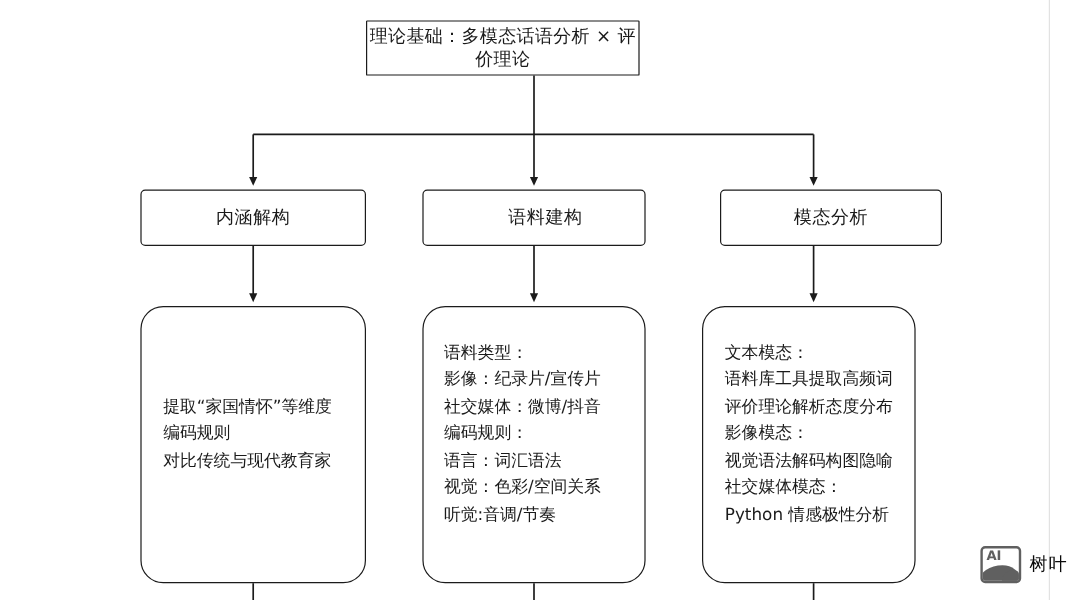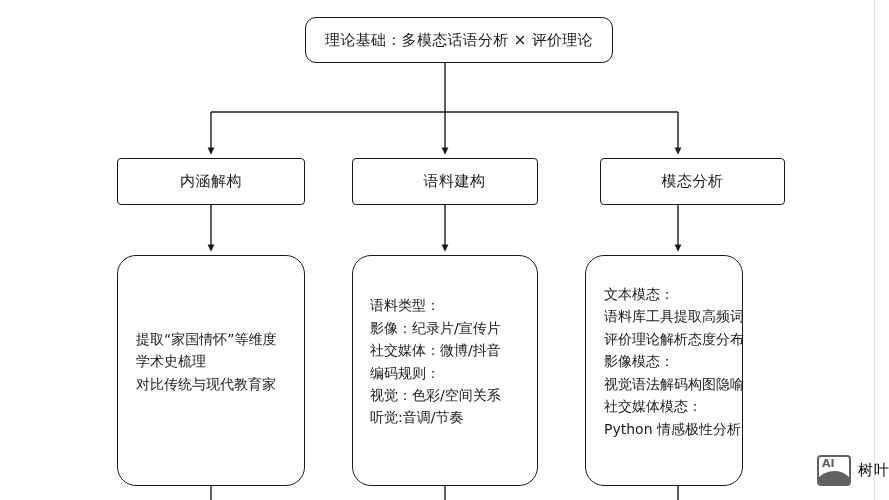--- a/index.html
+++ b/index.html
@@ -17,42 +17,42 @@
     position:absolute;
     box-sizing:border-box;
     background:#ffffff;
     border:1.4px solid #1b1b1b;
     display:flex;
     align-items:center;
     justify-content:center;
     text-align:center;
   }
   .node-root{
-    left:305px;top:17px;width:308px;height:46px;
-    border-radius:11px;
+    left:305px;top:17px;width:228px;height:46px;
+    border-radius:1px;
     font-size:15px;
     letter-spacing:.3px;
   }
   .node-mid{
     height:47px;border-radius:4px;top:158px;
     font-size:15px;letter-spacing:.5px;
   }
   .node-mid.c1{left:117px;width:188px;}
   .node-mid.c2{left:352px;width:186px;padding-left:19px;}
   .node-mid.c3{left:585px;width:185px;margin-left:15px;}
 
   .node-body{
     top:255px;height:231px;border-radius:19px;
     align-items:center;justify-content:flex-start;
     text-align:left;
     padding:0 0 18px 18px;
   }
   .node-body.c1{left:117px;width:188px;}
   .node-body.c2{left:352px;width:186px;padding-left:17px;}
-  .node-body.c3{left:585px;width:158px;padding-left:18px;}
+  .node-body.c3{left:585px;width:178px;padding-left:18px;}
 
   .lines{display:block;width:100%;}
   .lines .ln{
     font-size:14px;
     line-height:22.2px;
     white-space:nowrap;
   }
   .node-body.c2 .lines .ln{line-height:22.4px;}
   .node-body.c3 .lines .ln{line-height:22.4px;}
 
@@ -132,31 +132,32 @@
   <div class="node node-mid c2">
     <span>语料建构</span>
   </div>
   <div class="node node-mid c3">
     <span>模态分析</span>
   </div>
 
   <div class="node node-body c1">
     <div class="lines">
       <div class="ln">提取“家国情怀”等维度</div>
-      <div class="ln">学术史梳理</div>
+      <div class="ln">编码规则</div>
       <div class="ln">对比传统与现代教育家</div>
     </div>
   </div>
 
   <div class="node node-body c2">
     <div class="lines">
       <div class="ln">语料类型：</div>
       <div class="ln">影像：纪录片/宣传片</div>
       <div class="ln">社交媒体：微博/抖音</div>
       <div class="ln">编码规则：</div>
+      <div class="ln">语言：词汇语法</div>
       <div class="ln">视觉：色彩/空间关系</div>
       <div class="ln">听觉:音调/节奏</div>
     </div>
   </div>
 
   <div class="node node-body c3">
     <div class="lines">
       <div class="ln">文本模态：</div>
       <div class="ln">语料库工具提取高频词</div>
       <div class="ln">评价理论解析态度分布</div>

